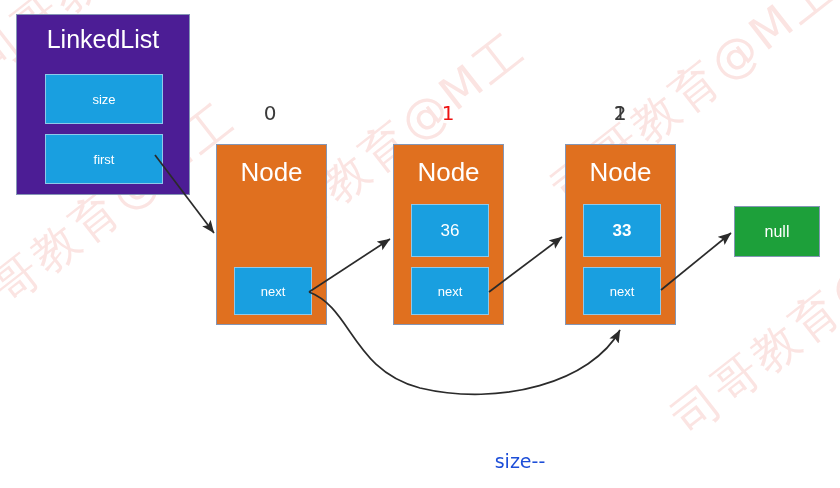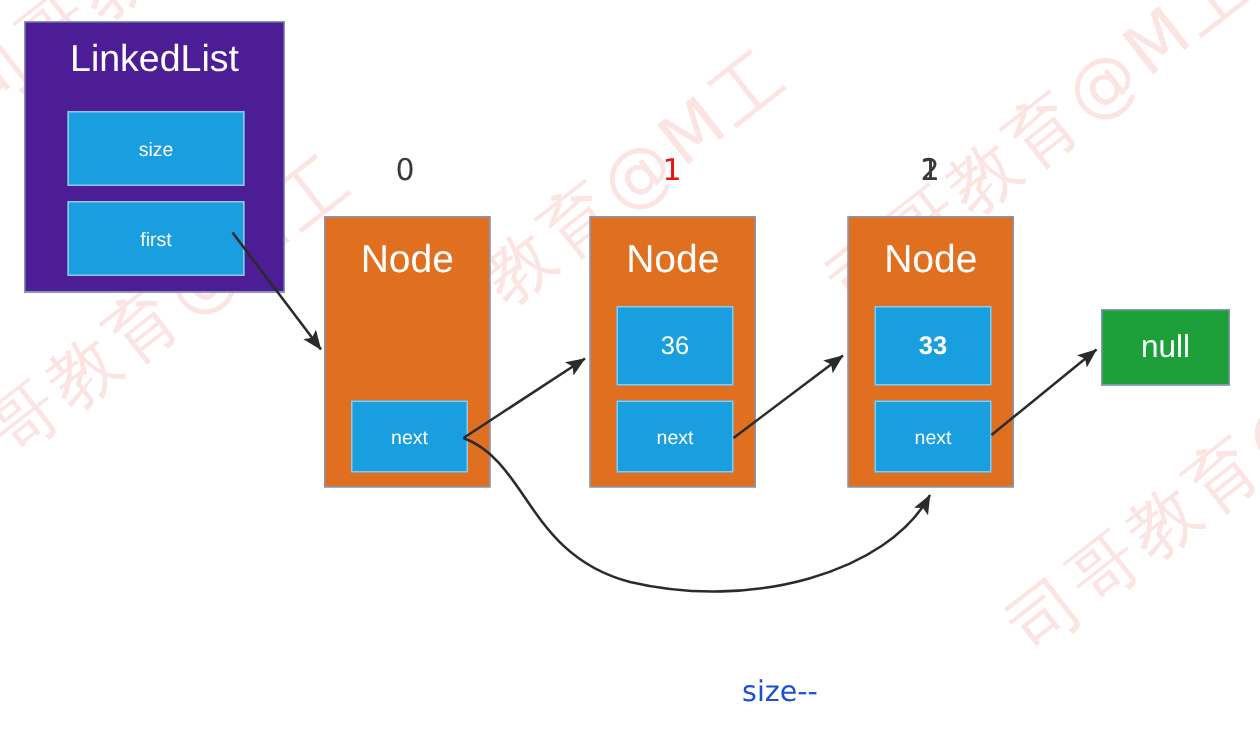--- a/index.html
+++ b/index.html
@@ -88,21 +88,21 @@
     align-items: center;
     justify-content: center;
     color: #ffffff;
     font-family: "Liberation Sans", sans-serif;
   }
   .field-sm { font-size: 13px; }
   .field-md { font-size: 17px; }
 
   .null-label {
     color: #ffffff;
-    font-size: 21px;
+    font-size: 16px;
     font-family: "Liberation Sans", sans-serif;
   }
 
   
   .idx {
     position: absolute;
     z-index: 4;
     font-family: "DejaVu Sans", sans-serif;
     font-size: 20px;
     color: #3a3a3a;

